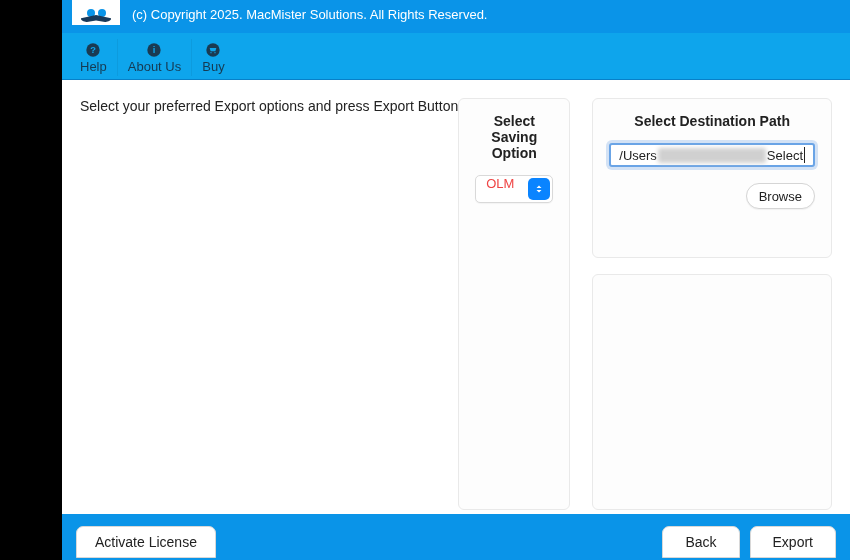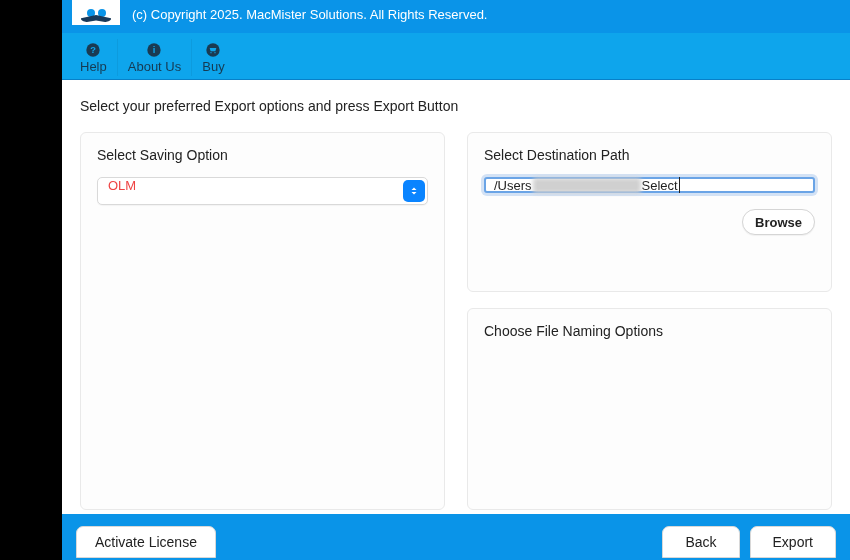--- a/index.html
+++ b/index.html
@@ -78,21 +78,21 @@
   .tool-item:last-child { border-right: none; align-items: center; }
   .tool-icon {
     width: 18px; height: 18px; display: flex; align-items: center; justify-content: center;
     color: #0a3a5a;
   }
   .tool-icon svg { width: 16px; height: 16px; fill: #1a3a52; }
   .content {
     flex: 1;
     padding: 18px 18px 4px 18px;
     display: flex;
-    flex-direction: column;
+    flex-direction: row;
     background: #fff;
   }
   .instruction {
     font-size: 14px;
     color: #222;
     margin-bottom: 18px;
     font-weight: 400;
   }
   .panels {
     display: flex;
@@ -109,21 +109,22 @@
     background: #fdfdfd;
     border: 1px solid #e9e9e9;
     border-radius: 6px;
     padding: 14px 16px;
   }
   .card.tall { flex: 1; }
   .card-title {
     font-size: 14px;
     color: #222;
     margin-bottom: 14px;
-    font-weight: 400;
+    font-weight: 700;
+    text-align: center;
   }
   .select-wrap {
     position: relative;
     width: 100%;
   }
   .select {
     width: 100%;
     height: 28px;
     border: 1px solid #d9d9d9;
     border-radius: 5px;
@@ -150,21 +151,21 @@
     align-items: center;
     justify-content: center;
   }
   .select-chevron.disabled {
     background: transparent;
   }
   .select-chevron svg { width: 12px; height: 12px; fill: #fff; }
   .select-chevron.disabled svg { fill: #cfcfcf; }
   .path-input {
     width: 100%;
-    height: 16px;
+    height: 24px;
     border: 2px solid #6aa4e6;
     border-radius: 3px;
     background: #fff;
     padding: 0 8px;
     font-size: 13px;
     color: #222;
     outline: none;
     box-shadow: 0 0 0 3px rgba(88,146,224,0.25);
     display: flex;
     align-items: center;
@@ -193,21 +194,20 @@
   .btn-small {
     height: 26px;
     padding: 0 12px;
     border: 1px solid #d5d5d5;
     background: #fff;
     border-radius: 13px;
     font-size: 13px;
     color: #222;
     cursor: pointer;
     box-shadow: 0 1px 1px rgba(0,0,0,0.05);
-    font-weight: bold;
   }
   .bottom-bar {
     background: #0a94e8;
     height: 46px;
     display: flex;
     align-items: flex-end;
     padding: 8px 14px;
     gap: 10px;
   }
   .btn-pill {
@@ -300,21 +300,20 @@
             <span class="path-redact"></span>
             <span class="path-part">Select</span>
             <span class="caret"></span>
           </div>
           <div class="browse-row">
             <button class="btn-small">Browse</button>
           </div>
         </div>
 
         <div class="card" style="flex:1;">
-          <div class="card-title">Choose File Naming Options</div>
         </div>
       </div>
 
     </div>
   </div>
 
   <div class="bottom-bar">
     <button class="btn-pill">Activate License</button>
     <div class="spacer"></div>
     <button class="btn-pill" style="padding:0 22px;">Back</button>

